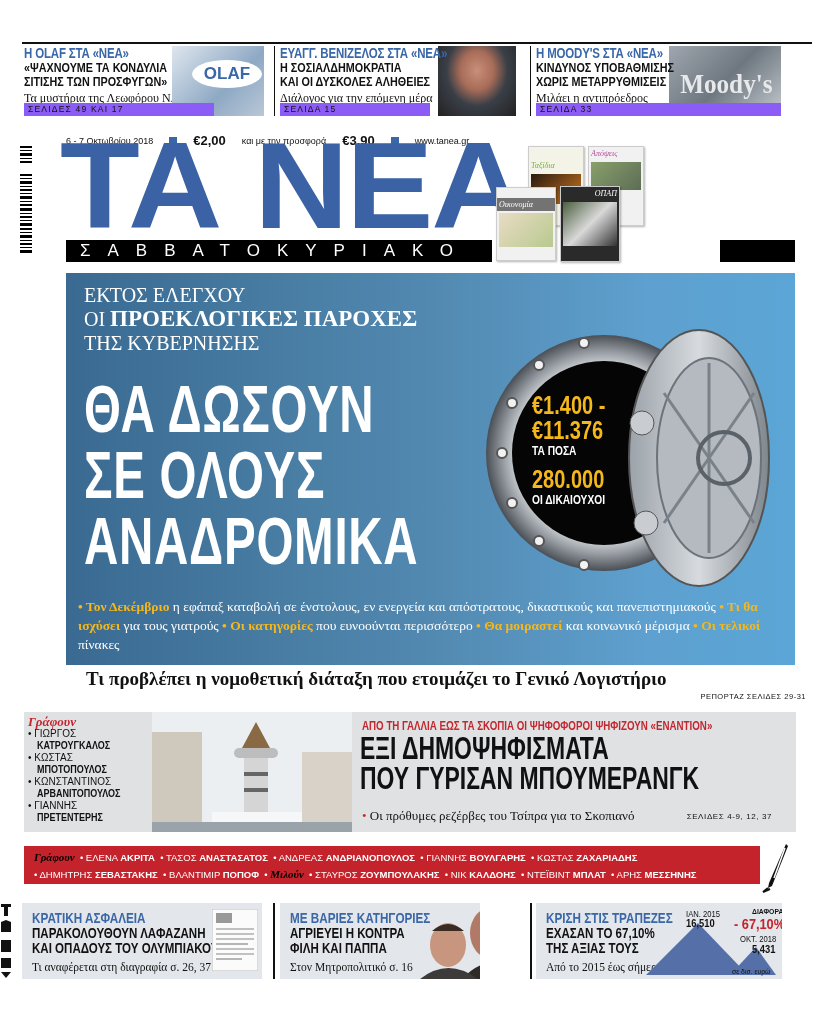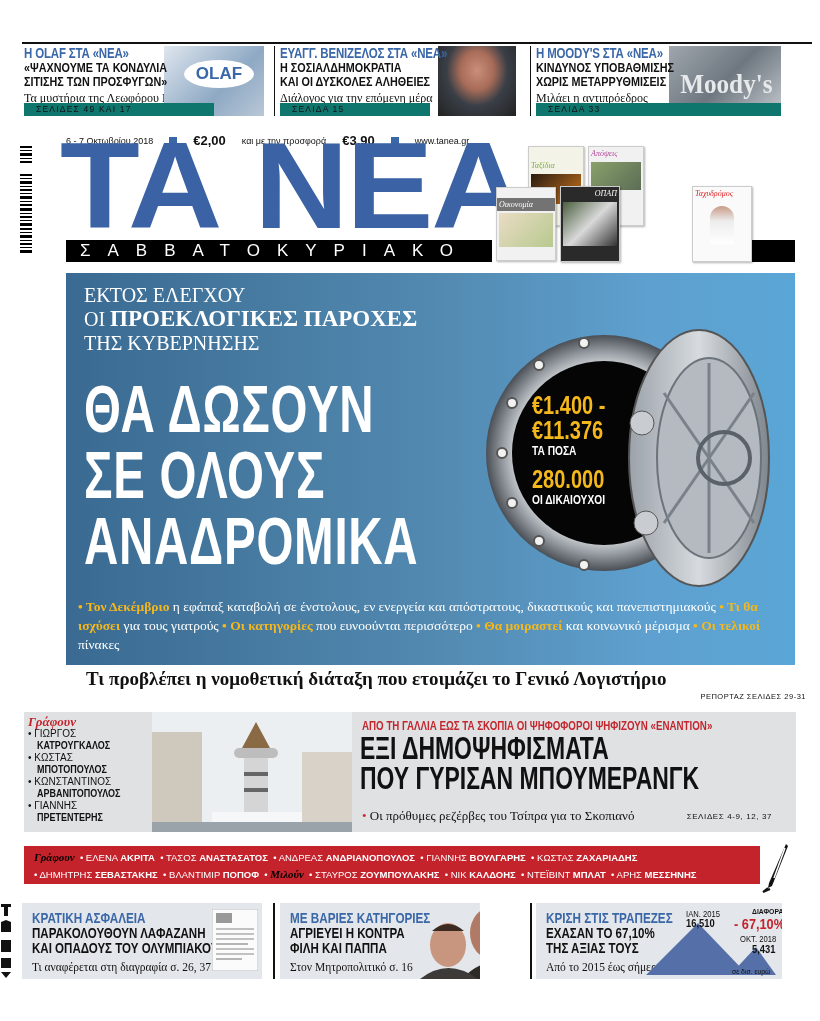--- a/index.html
+++ b/index.html
@@ -5,21 +5,21 @@
   * { box-sizing: border-box; margin: 0; padding: 0; }
   html, body { width: 820px; height: 1021px; background: #fff; overflow: hidden; }
   body { position: relative; font-family: "Liberation Sans", sans-serif; color: #111; }
 
   
   .top-rule { position: absolute; left: 22px; top: 42px; width: 790px; height: 2px; background: #111; }
   .teaser { position: absolute; top: 46px; height: 70px; overflow: hidden; }
   .teaser .kicker { font-weight: bold; color: #3a67a8; font-size: 14px; line-height: 15px; transform: scaleX(0.82); transform-origin: left; white-space: nowrap; letter-spacing: -0.2px; }
   .teaser .head { font-weight: bold; color: #111; font-size: 13.5px; line-height: 14px; transform: scaleX(0.8); transform-origin: left; white-space: nowrap; }
   .teaser .sub { font-family: "Liberation Serif", serif; font-size: 12px; line-height: 15px; margin-top: 2px; white-space: nowrap; }
-  .teaser .pages { position: absolute; left: 0; bottom: 0; height: 13px; background: #0f766e; font-size: 8.5px; letter-spacing: 1.2px; line-height: 13px; padding-left: 12px; }
+  .teaser .pages { position: absolute; left: 0; bottom: 0; height: 13px; background: #8b5cf6; font-size: 8.5px; letter-spacing: 1.2px; line-height: 13px; padding-left: 4px; }
   .teaser .photo { position: absolute; right: 0; top: 0; height: 70px; }
   .vsep { position: absolute; top: 46px; width: 1px; height: 70px; background: #111; }
 
   
   .barcode { position: absolute; left: 20px; top: 136px; width: 12px; height: 128px; }
   .meta-line { position: absolute; left: 66px; top: 133px; font-size: 9px; white-space: nowrap; display: flex; align-items: center; gap: 16px; justify-content: center; }
   .meta-line .price { font-weight: bold; font-size: 13px; }
   .meta-line .sq { width: 8px; height: 8px; background: #3a67a8; display: inline-block; }
   .logo { position: absolute; left: 60px; top: 136px; width: 370px; height: 100px; }
   .logo-text { font-weight: bold; color: #3a62a4; font-size: 122px; line-height: 100px; letter-spacing: -2px; transform: scaleX(1.07); transform-origin: left; white-space: nowrap; }
@@ -72,21 +72,21 @@
   .bsep { position: absolute; top: 903px; width: 2px; height: 76px; background: #111; }
 
   .chart-lbl { position: absolute; font-size: 9px; line-height: 10px; white-space: nowrap; transform: scaleX(0.85); transform-origin: left; }
 </style>
 </head>
 <body>
 
 <div class="top-rule"></div>
 
 <div class="teaser" style="left:24px;width:240px;">
-  <div class="photo" style="width:100px;background:linear-gradient(135deg,#dfe6ee,#8ea9c4 60%,#b9c7d6);text-decoration:underline;">
+  <div class="photo" style="width:92px;background:linear-gradient(135deg,#dfe6ee,#8ea9c4 60%,#b9c7d6);text-decoration:underline;">
     <div style="position:absolute;left:20px;top:14px;width:70px;height:28px;border-radius:50%;background:#fff;color:#3a67a8;font-weight:bold;font-size:17px;text-align:center;line-height:28px;">OLAF</div>
   </div>
   <div class="kicker">Η OLAF ΣΤΑ «ΝΕΑ»</div>
   <div class="head">«ΨΑΧΝΟΥΜΕ ΤΑ ΚΟΝΔΥΛΙΑ</div>
   <div class="head">ΣΙΤΙΣΗΣ ΤΩΝ ΠΡΟΣΦΥΓΩΝ»</div>
   <div class="sub">Τα μυστήρια της Λεωφόρου ΝΑΤΟ</div>
   <div class="pages" style="width:190px;">ΣΕΛΙΔΕΣ 49 ΚΑΙ 17</div>
 </div>
 
 <div class="vsep" style="left:274px;"></div>
@@ -167,24 +167,20 @@
     <div class="mt" style="color:#b4489c;">Απόψεις</div>
     <div style="height:28px;margin:2px;background:linear-gradient(135deg,#8aa06b,#5c6d55);"></div>
   </div>
   <div class="mag" style="left:4px;top:45px;width:60px;height:74px;">
     <div class="mt" style="background:#737373;color:#fff;margin-top:10px;">Οικονομία</div>
     <div style="height:34px;margin:2px;background:linear-gradient(135deg,#e9dcc4,#b8c98f);"></div>
   </div>
   <div class="mag" style="left:68px;top:44px;width:60px;height:76px;background:#2a2a2a;">
     <div class="mt" style="color:#fff;text-align:right;">ΟΠΑΠ</div>
     <div style="height:44px;margin:2px;background:linear-gradient(135deg,#4a5f3e,#d9d9d9 50%,#333);"></div>
-  </div>
-  <div class="mag" style="left:200px;top:44px;width:60px;height:76px;background:#fafafa;">
-    <div class="mt" style="color:#d22;">Ταχυδρόμος</div>
-    <div style="width:24px;height:38px;margin:6px auto 0;border-radius:12px 12px 0 0;background:linear-gradient(#c89b86,#ededed 40%,#fff);"></div>
   </div>
 </div>
 
 <div class="main">
   <div class="pre">
     <div>ΕΚΤΟΣ ΕΛΕΓΧΟΥ</div>
     <div><span>ΟΙ</span> <b>ΠΡΟΕΚΛΟΓΙΚΕΣ ΠΑΡΟΧΕΣ</b></div>
     <div>ΤΗΣ ΚΥΒΕΡΝΗΣΗΣ</div>
   </div>
   <div class="big">

